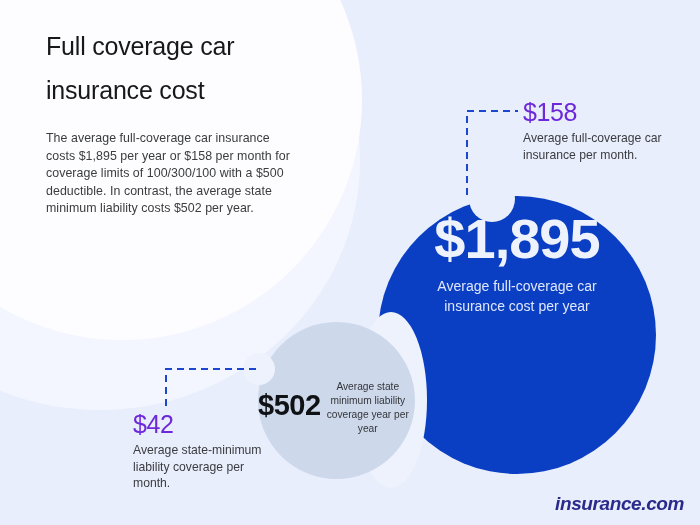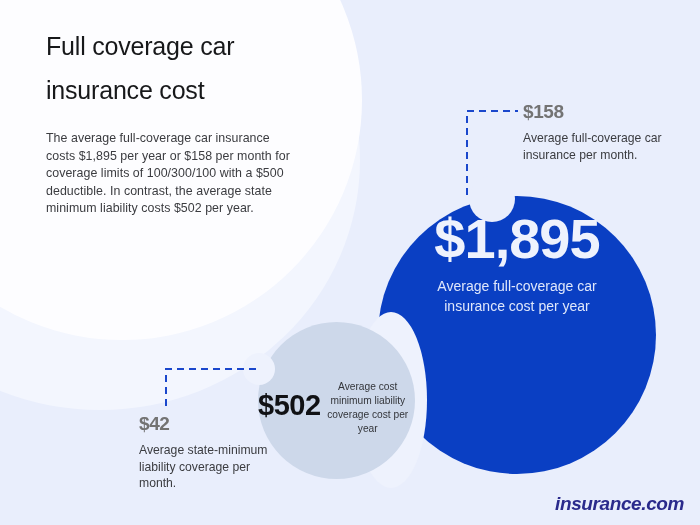--- a/index.html
+++ b/index.html
@@ -177,27 +177,27 @@
     font-weight: 400;
     color: #33353a;
   }
 
   
   .callout {
     position: absolute;
     z-index: 8;
   }
   .callout-month-top { left: 523px; top: 98px; width: 165px; }
-  .callout-month-bottom { left: 139px; top: 410px; width: 130px; }
+  .callout-month-bottom { left: 133px; top: 410px; width: 130px; }
 
   .callout-amount {
-    font-size: 19px;
+    font-size: 25px;
     line-height: 28px;
-    font-weight: 700;
-    color: #737373;
+    font-weight: 400;
+    color: #6d28d9;
     letter-spacing: -0.4px;
   }
   .callout-caption {
     margin-top: 4px;
     font-size: 12.2px;
     line-height: 16.5px;
     font-weight: 400;
     color: #3b3c40;
   }
 
@@ -240,21 +240,21 @@
   <div class="notch-overlap"></div>
   <div class="primary-text">
     <div class="primary-amount">$1,895</div>
     <div class="primary-caption">Average full-coverage car insurance cost per year</div>
   </div>
 
   <div class="circle-secondary"></div>
   <div class="notch-left"></div>
   <div class="secondary-text">
     <div class="secondary-amount">$502</div>
-    <div class="secondary-caption">Average cost minimum liability coverage cost per year</div>
+    <div class="secondary-caption">Average state minimum liability coverage year per year</div>
   </div>
 
   <svg class="leader leader-top" viewBox="0 0 52 86">
     <path d="M1,85 L1,1 L52,1" fill="none" stroke="#1a47cc" stroke-width="2" stroke-dasharray="7 5" stroke-linecap="butt"></path>
   </svg>
 
   <svg class="leader leader-bottom" viewBox="0 0 92 38">
     <path d="M1,38 L1,1 L92,1" fill="none" stroke="#1a47cc" stroke-width="2" stroke-dasharray="7 5" stroke-linecap="butt"></path>
   </svg>
 

